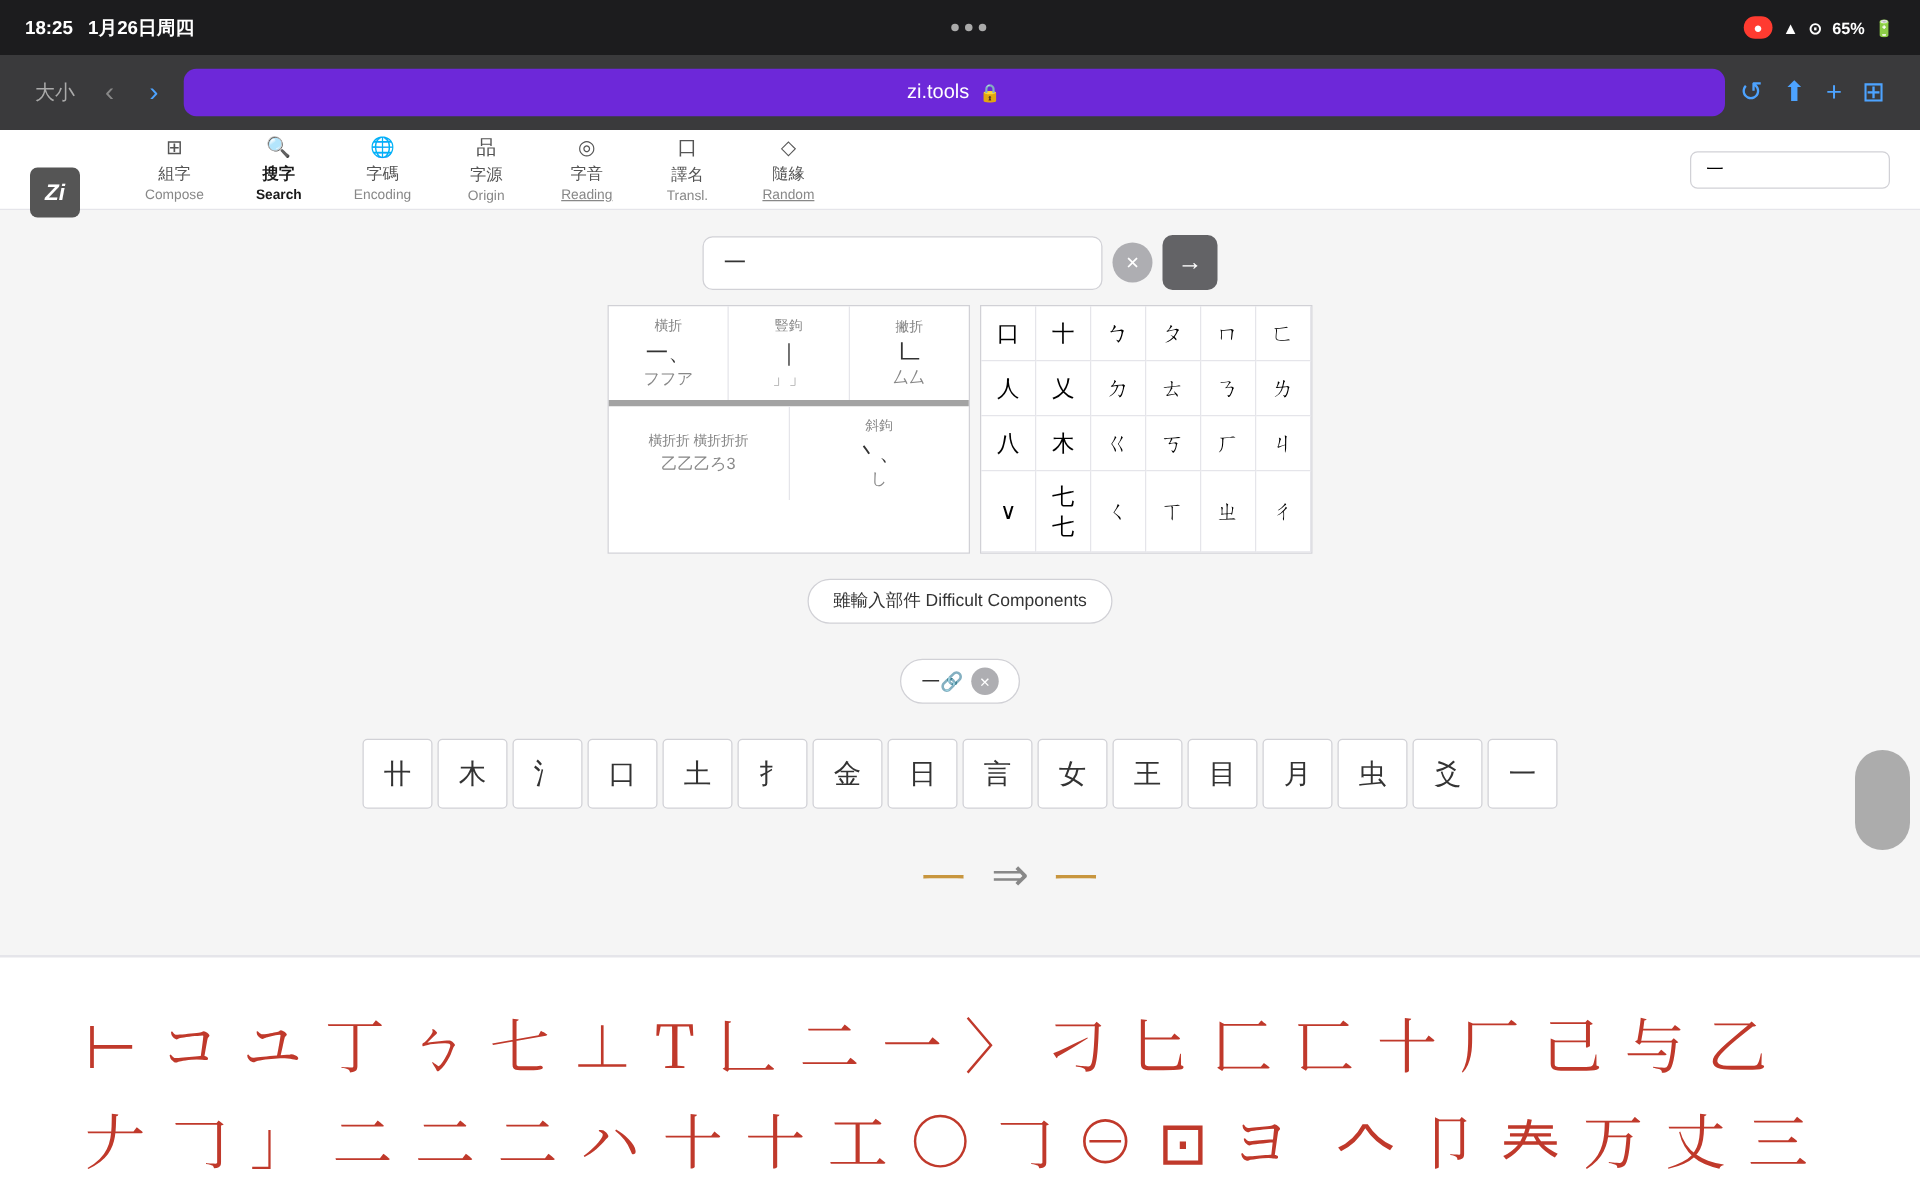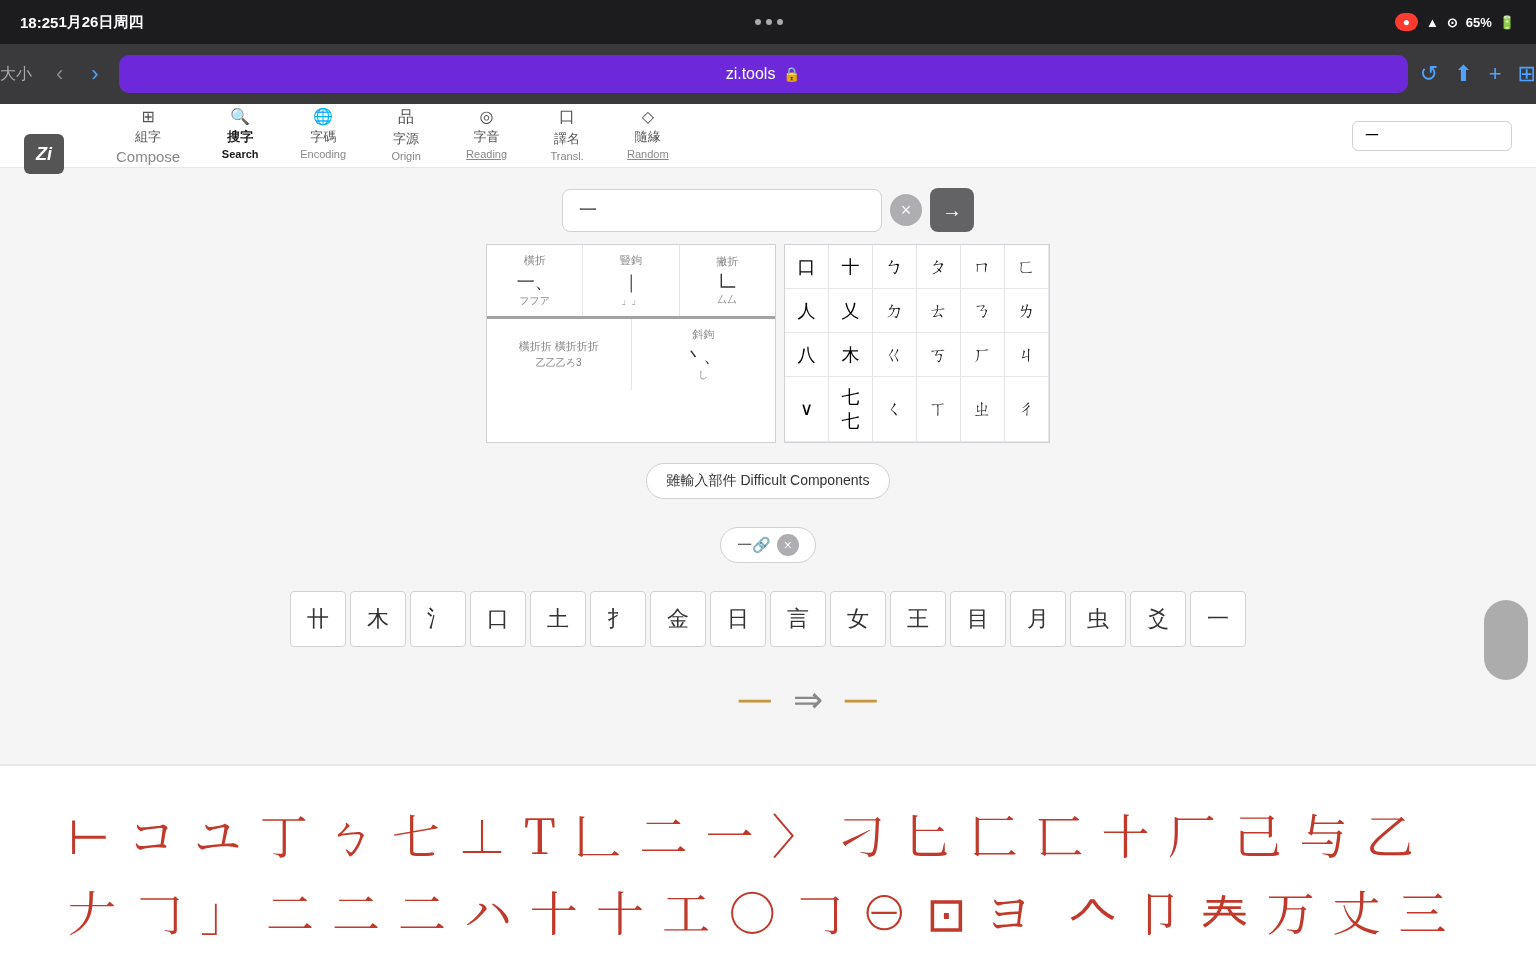--- a/index.html
+++ b/index.html
@@ -25,21 +25,21 @@
     }
     .status-bar .time { font-weight: 700; }
     .status-bar .center-dots { display: flex; gap: 5px; }
     .status-bar .center-dots span { width: 6px; height: 6px; border-radius: 50%; background: #aaa; display: block; }
     .status-bar .right-icons { display: flex; align-items: center; gap: 8px; font-size: 13px; }
     .record-btn { background: #ff3b30; color: white; border-radius: 12px; padding: 2px 8px; font-size: 12px; font-weight: 700; }
 
     
     .browser-chrome {
       background: #3a3a3c;
-      padding: 8px 0;
+      padding: 8px 28px;
       display: flex;
       align-items: center;
       gap: 12px;
       height: 60px;
     }
     .browser-btn {
       background: none;
       border: none;
       color: #4da3ff;
       font-size: 22px;
@@ -184,40 +184,40 @@
       border: none;
       color: white;
       font-size: 20px;
       cursor: pointer;
       display: flex;
       align-items: center;
       justify-content: center;
     }
     .stroke-row {
       display: flex;
-      border-bottom: 3px solid #a3a3a3;
+      border-bottom: 5px solid #a3a3a3;
     }
     .stroke-row:last-child { border-bottom: none; }
     .stroke-cell {
       flex: 1;
       padding: 8px 6px;
       text-align: center;
       font-size: 13px;
       color: #333;
       border-right: 1px solid #e5e5ea;
       cursor: pointer;
       min-height: 48px;
       display: flex;
       flex-direction: column;
       align-items: center;
       justify-content: center;
     }
     .stroke-cell:last-child { border-right: none; }
     .stroke-cell .stroke-name { font-size: 11px; color: #888; margin-bottom: 2px; }
-    .stroke-cell .stroke-chars { font-size: 10px; color: #888; }
+    .stroke-cell .stroke-chars { font-size: 13px; color: #888; }
     .stroke-cell .stroke-main { font-size: 18px; color: #333; }
     .bopo-cell {
       border-right: 1px solid #e5e5ea;
       border-bottom: 1px solid #e5e5ea;
       padding: 8px;
       text-align: center;
       font-size: 18px;
       cursor: pointer;
       min-height: 44px;
       display: flex;
@@ -344,21 +344,21 @@
       display: flex;
       gap: 8px;
       justify-content: center;
       margin: 0 auto;
     }
   </style>
 </head>
 <body>
 
 <div class="status-bar">
-  <div style="display:flex;align-items:center;gap:0;">
+  <div style="display:flex;align-items:center;gap:12px;">
     <span class="time">18:25</span>
     <span>1月26日周四</span>
   </div>
   <div class="center-dots">
     <span></span>
       <span></span>
       <span></span>
   </div>
   <div class="right-icons">
     <span class="record-btn">●</span>
@@ -388,21 +388,21 @@
 <div class="nav-bar">
   <div class="logo">
     <div class="logo-box">
       <span>Zi</span>
     </div>
   </div>
   <div class="nav-items">
     <div class="nav-item">
       <span class="nav-icon">⊞</span>
       <span class="nav-label">組字</span>
-      <span class="nav-label" style="color:#888;font-size:15px;">Compose</span>
+      <span class="nav-label" style="color:#888;font-size:11px;">Compose</span>
     </div>
     <div class="nav-item active">
       <span class="nav-icon">🔍</span>
       <span class="nav-label" style="font-weight:700;">搜字</span>
       <span class="nav-label" style="font-size:11px;font-weight:700;">Search</span>
     </div>
     <div class="nav-item">
       <span class="nav-icon">🌐</span>
       <span class="nav-label">字碼</span>
       <span class="nav-label" style="color:#888;font-size:11px;">Encoding</span>

